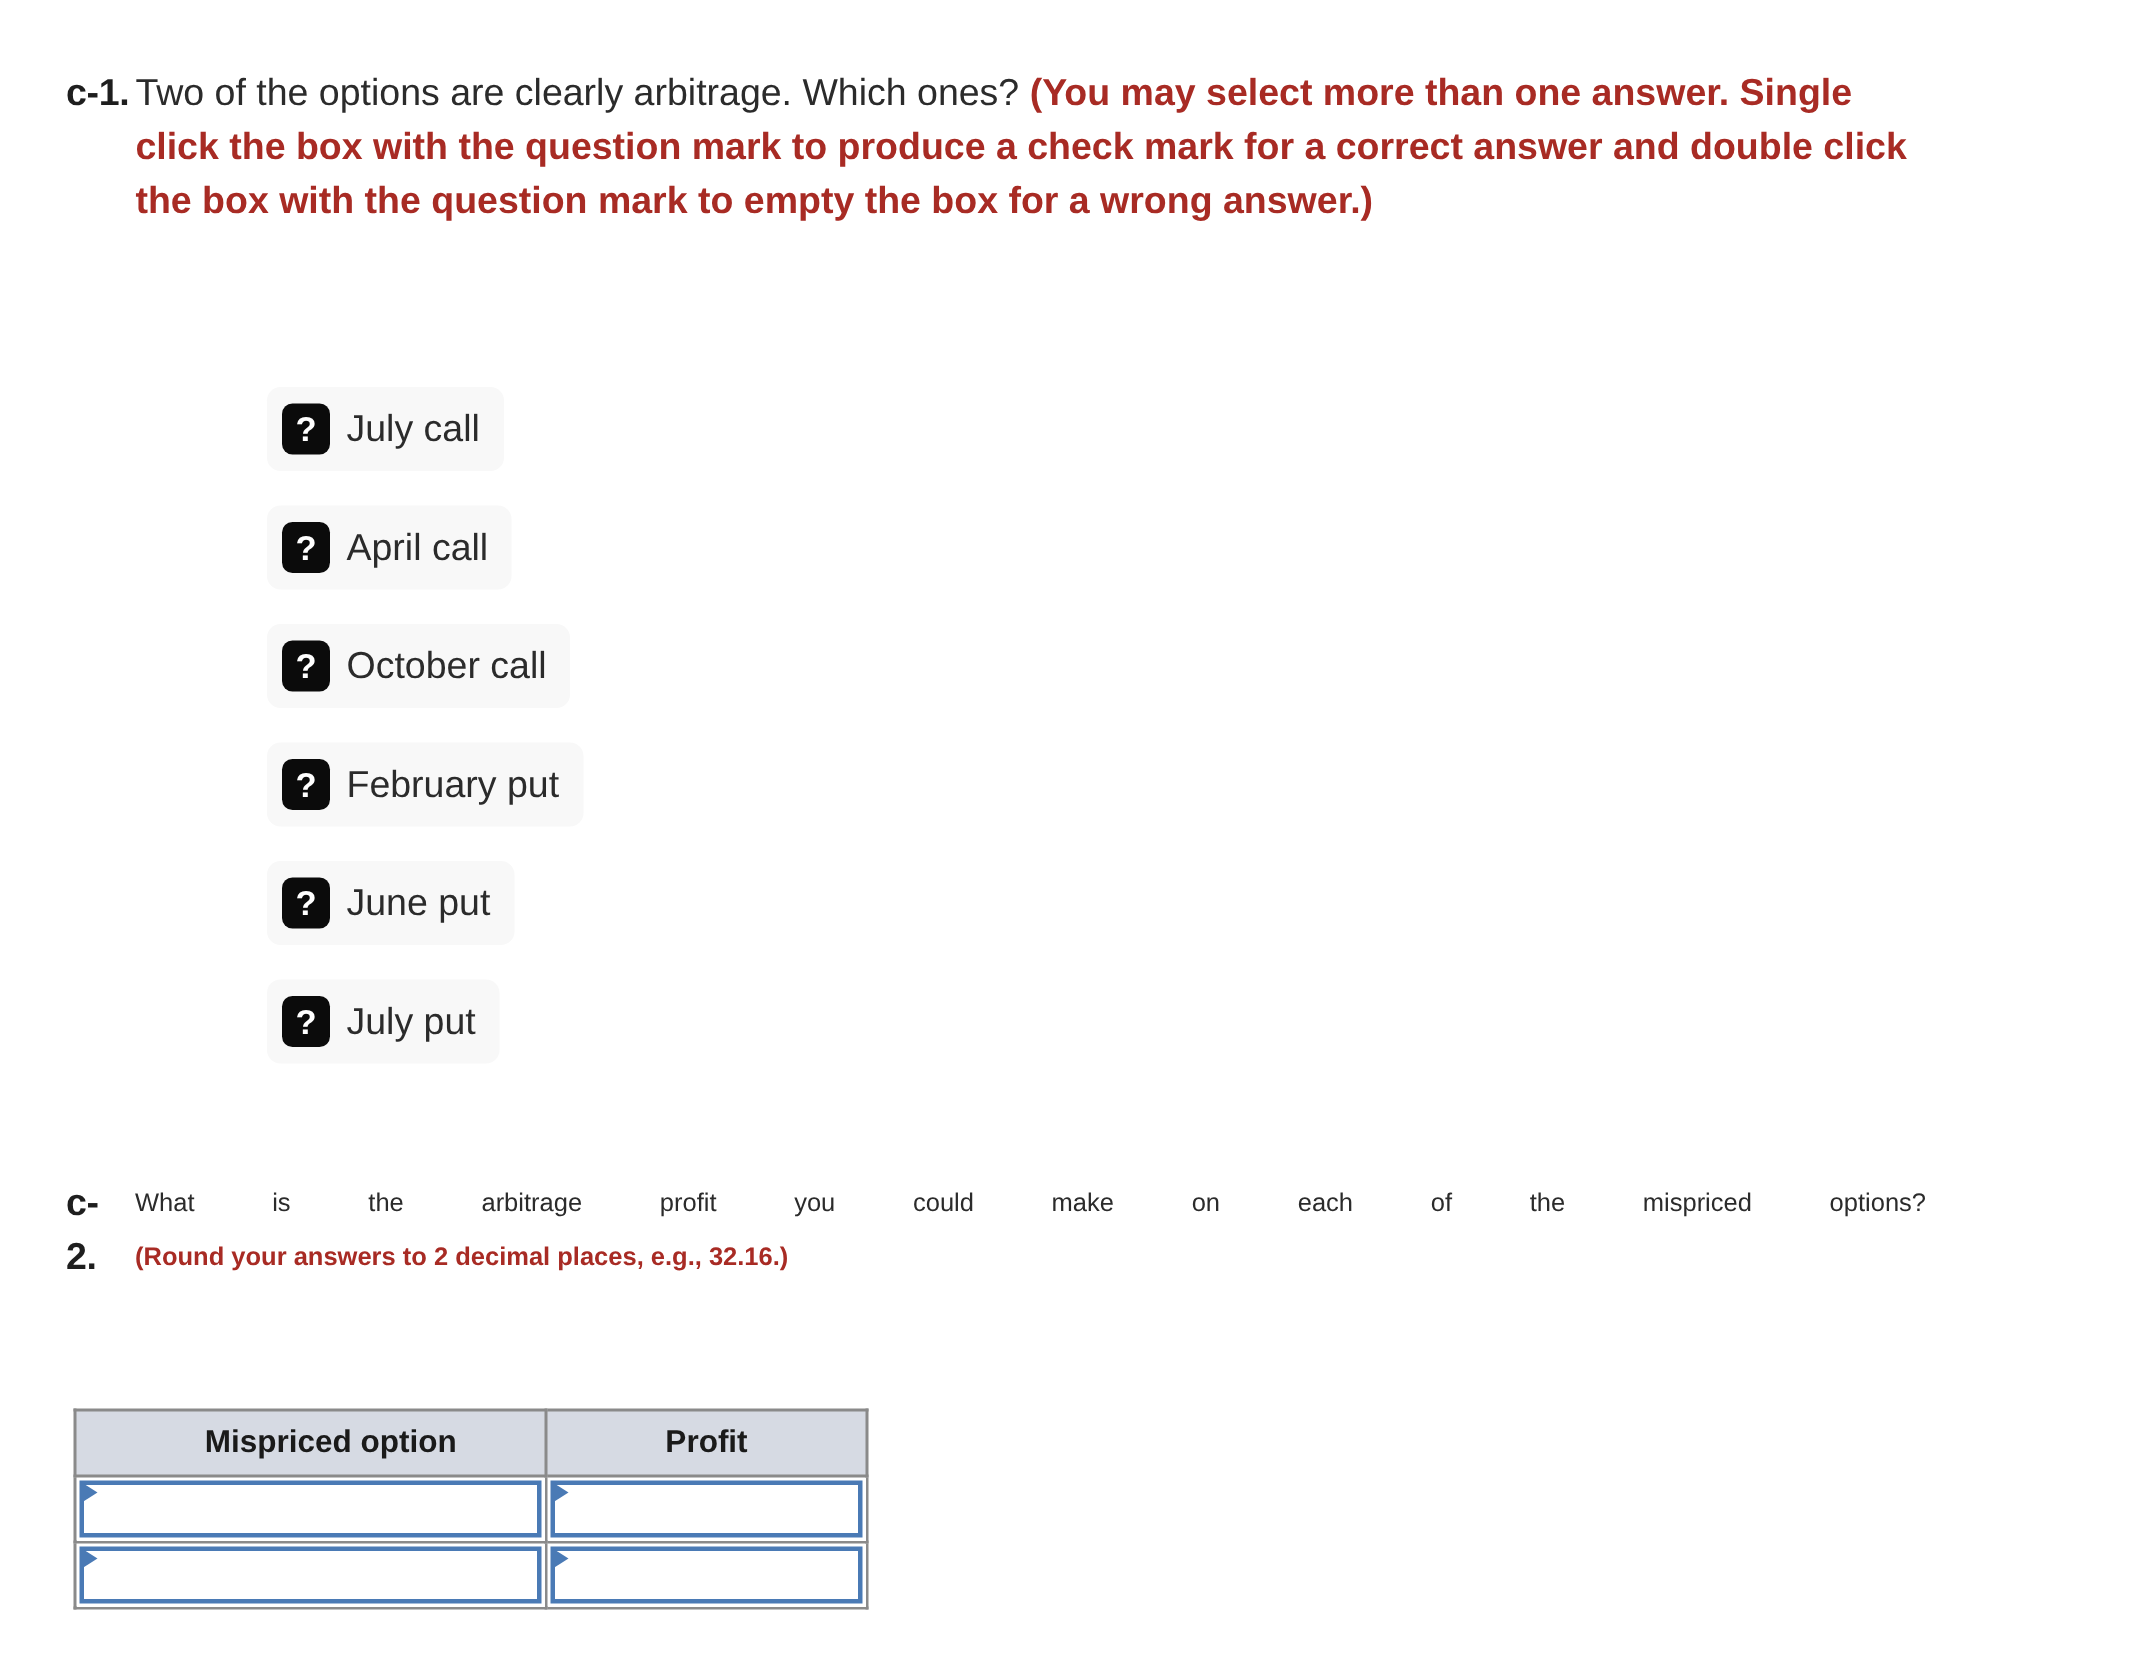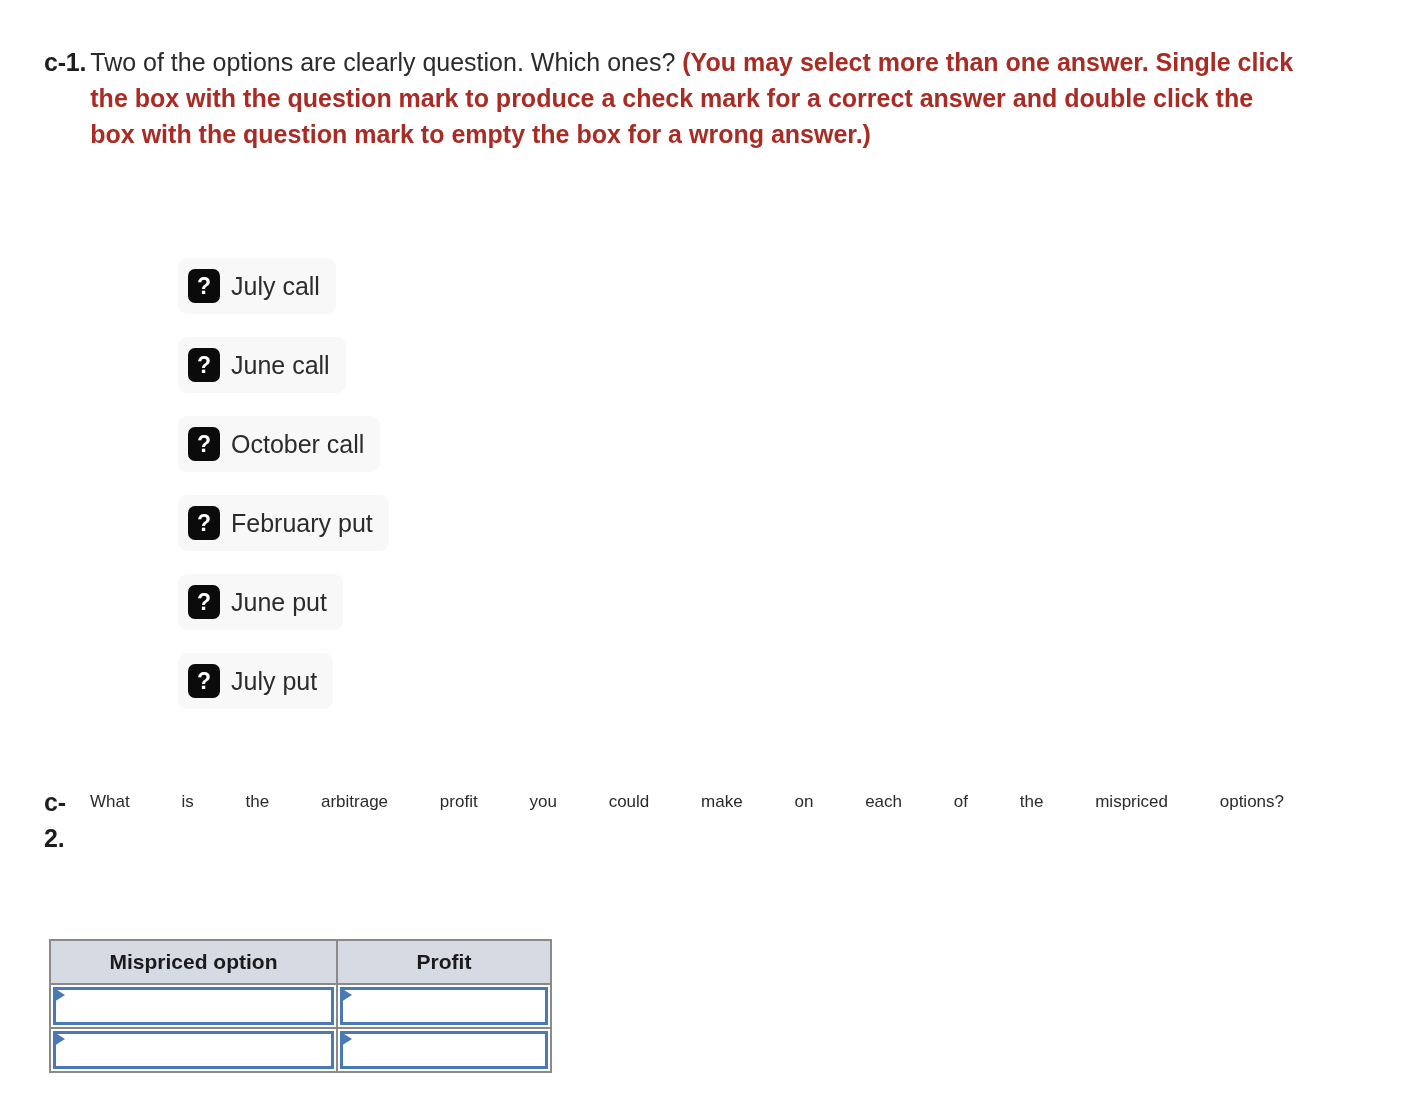--- a/index.html
+++ b/index.html
@@ -135,21 +135,21 @@
     padding: 0;
   }
   #answer-table th {
     background: #d6dae3;
     height: 42px;
     font-size: 21px;
     font-weight: bold;
     color: #1a1a1a;
     text-align: center;
   }
-  #answer-table th.col-option { width: 285px; }
+  #answer-table th.col-option { width: 285px; padding-left: 27px; }
   #answer-table th.col-profit { width: 212px; }
 
   .input-cell {
     height: 42px;
     position: relative;
     background: #ffffff;
   }
   .input-box {
     position: absolute;
     left: 2px;
@@ -173,36 +173,36 @@
     pointer-events: none;
   }
 </style>
 </head>
 <body>
 
 <div class="page">
 
   <div class="qblock" id="q-c1">
     <div class="qlabel">c-1.</div>
-    <div class="qtext"><span>Two of the options are clearly question. Which ones? </span><span class="emph">(You may select more than one answer. Single click the box with the question mark to produce a check mark for a correct answer and double click the box with the question mark to empty the box for a wrong answer.)</span></div>
+    <div class="qtext"><span>Two of the options are clearly arbitrage. Which ones? </span><span class="emph">(You may select more than one answer. Single click the box with the question mark to produce a check mark for a correct answer and double click the box with the question mark to empty the box for a wrong answer.)</span></div>
   </div>
 
   <div id="options-list">
 
     <div class="option-row-wrap">
       <div class="option-row">
         <div class="qmark-box">?</div>
         <div class="option-label">July call</div>
       </div>
     </div>
 
     <div class="option-row-wrap">
       <div class="option-row">
         <div class="qmark-box">?</div>
-        <div class="option-label">June call</div>
+        <div class="option-label">April call</div>
       </div>
     </div>
 
     <div class="option-row-wrap">
       <div class="option-row">
         <div class="qmark-box">?</div>
         <div class="option-label">October call</div>
       </div>
     </div>
 
@@ -229,20 +229,21 @@
 
   </div>
 
   <div class="qblock" id="q-c2">
     <div class="qlabel">
       <div>c-</div>
       <div>2.</div>
     </div>
     <div class="qtext">
       <div class="just-line">What is the arbitrage profit you could make on each of the mispriced options?</div>
+      <div class="emph">(Round your answers to 2 decimal places, e.g., 32.16.)</div>
     </div>
   </div>
 
   <table id="answer-table">
     <thead>
       <tr>
         <th class="col-option">Mispriced option</th>
         <th class="col-profit">Profit</th>
       </tr>
     </thead>

